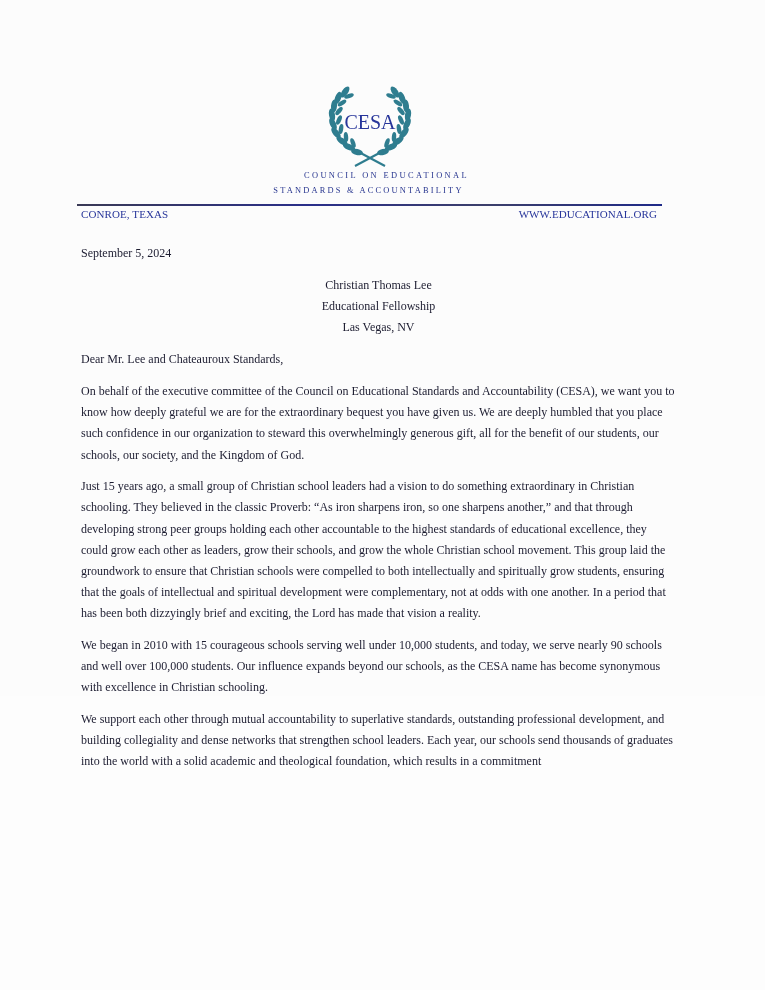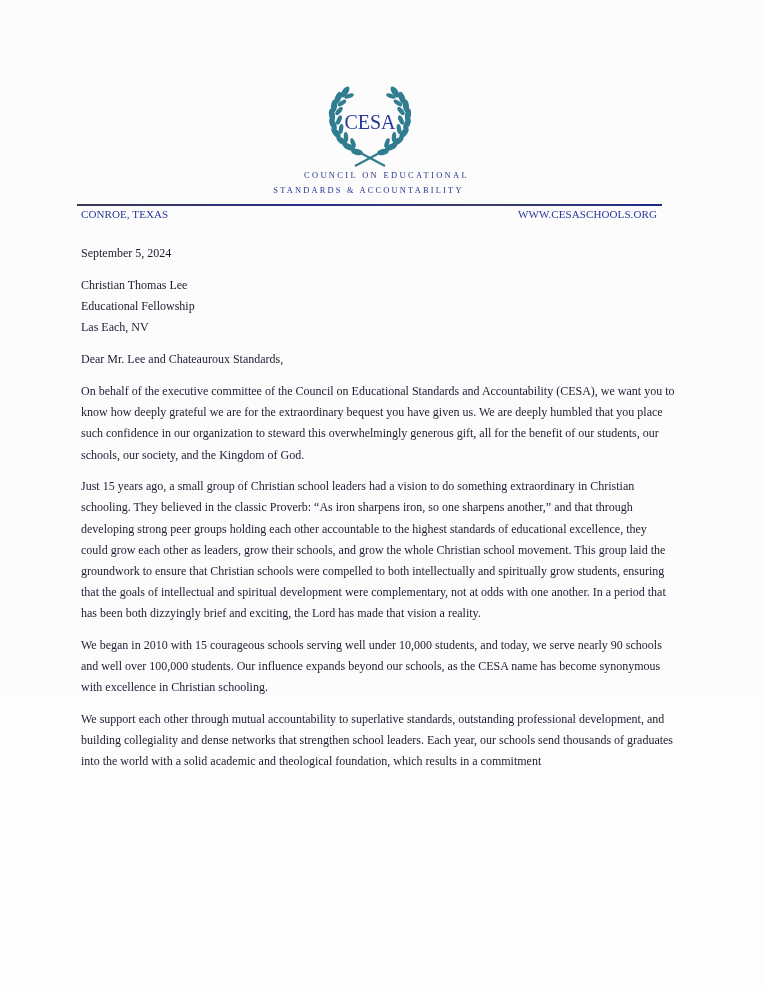--- a/index.html
+++ b/index.html
@@ -63,21 +63,21 @@
       position: absolute;
       left: 81px;
       top: 243px;
       width: 595px;
       font-size: 12px;
       line-height: 21.2px;
       color: #1c1c30;
     }
     .body-text p { margin: 0; }
     .date { margin-bottom: 10.5px !important; }
-    .addr { margin-bottom: 11px !important; }
+    .addr { margin-bottom: 11px !important; text-align: center; }
     .salutation { margin-bottom: 10.5px !important; }
     .para { margin-bottom: 10.3px !important; }
   </style>
 </head>
 <body>
 
 <div class="page">
 
   <div class="logo">
     <svg viewBox="0 0 90 84">
@@ -123,29 +123,29 @@
       <text x="45" y="45" text-anchor="middle" font-family="Liberation Serif, serif" font-size="20" fill="#27359a">CESA</text>
     </svg>
   </div>
 
   <div class="org-name l1">COUNCIL ON EDUCATIONAL</div>
   <div class="org-name l2">STANDARDS &amp; ACCOUNTABILITY</div>
 
   <div class="rule"></div>
 
   <div class="loc">CONROE, TEXAS</div>
-  <div class="web">WWW.CESASCHOOLS.ORG</div>
+  <div class="web">WWW.EDUCATIONAL.ORG</div>
 
   <div class="body-text">
     <p class="date">September 5, 2024</p>
 
     <div class="addr">
       <p>Christian Thomas Lee</p>
       <p>Educational Fellowship</p>
-      <p>Las Each, NV</p>
+      <p>Las Vegas, NV</p>
     </div>
 
     <p class="salutation">Dear Mr. Lee and Chateauroux Standards,</p>
 
     <p class="para">On behalf of the executive committee of the Council on Educational Standards and Accountability (CESA), we want you to know how deeply grateful we are for the extraordinary bequest you have given us. We are deeply humbled that you place such confidence in our organization to steward this overwhelmingly generous gift, all for the benefit of our students, our schools, our society, and the Kingdom of God.</p>
     <p class="para">Just 15 years ago, a small group of Christian school leaders had a vision to do something extraordinary in Christian schooling. They believed in the classic Proverb: “As iron sharpens iron, so one sharpens another,” and that through developing strong peer groups holding each other accountable to the highest standards of educational excellence, they could grow each other as leaders, grow their schools, and grow the whole Christian school movement. This group laid the groundwork to ensure that Christian schools were compelled to both intellectually and spiritually grow students, ensuring that the goals of intellectual and spiritual development were complementary, not at odds with one another. In a period that has been both dizzyingly brief and exciting, the Lord has made that vision a reality.</p>
     <p class="para">We began in 2010 with 15 courageous schools serving well under 10,000 students, and today, we serve nearly 90 schools and well over 100,000 students. Our influence expands beyond our schools, as the CESA name has become synonymous with excellence in Christian schooling.</p>
     <p class="para">We support each other through mutual accountability to superlative standards, outstanding professional development, and building collegiality and dense networks that strengthen school leaders. Each year, our schools send thousands of graduates into the world with a solid academic and theological foundation, which results in a commitment</p>
   </div>
 </div>

